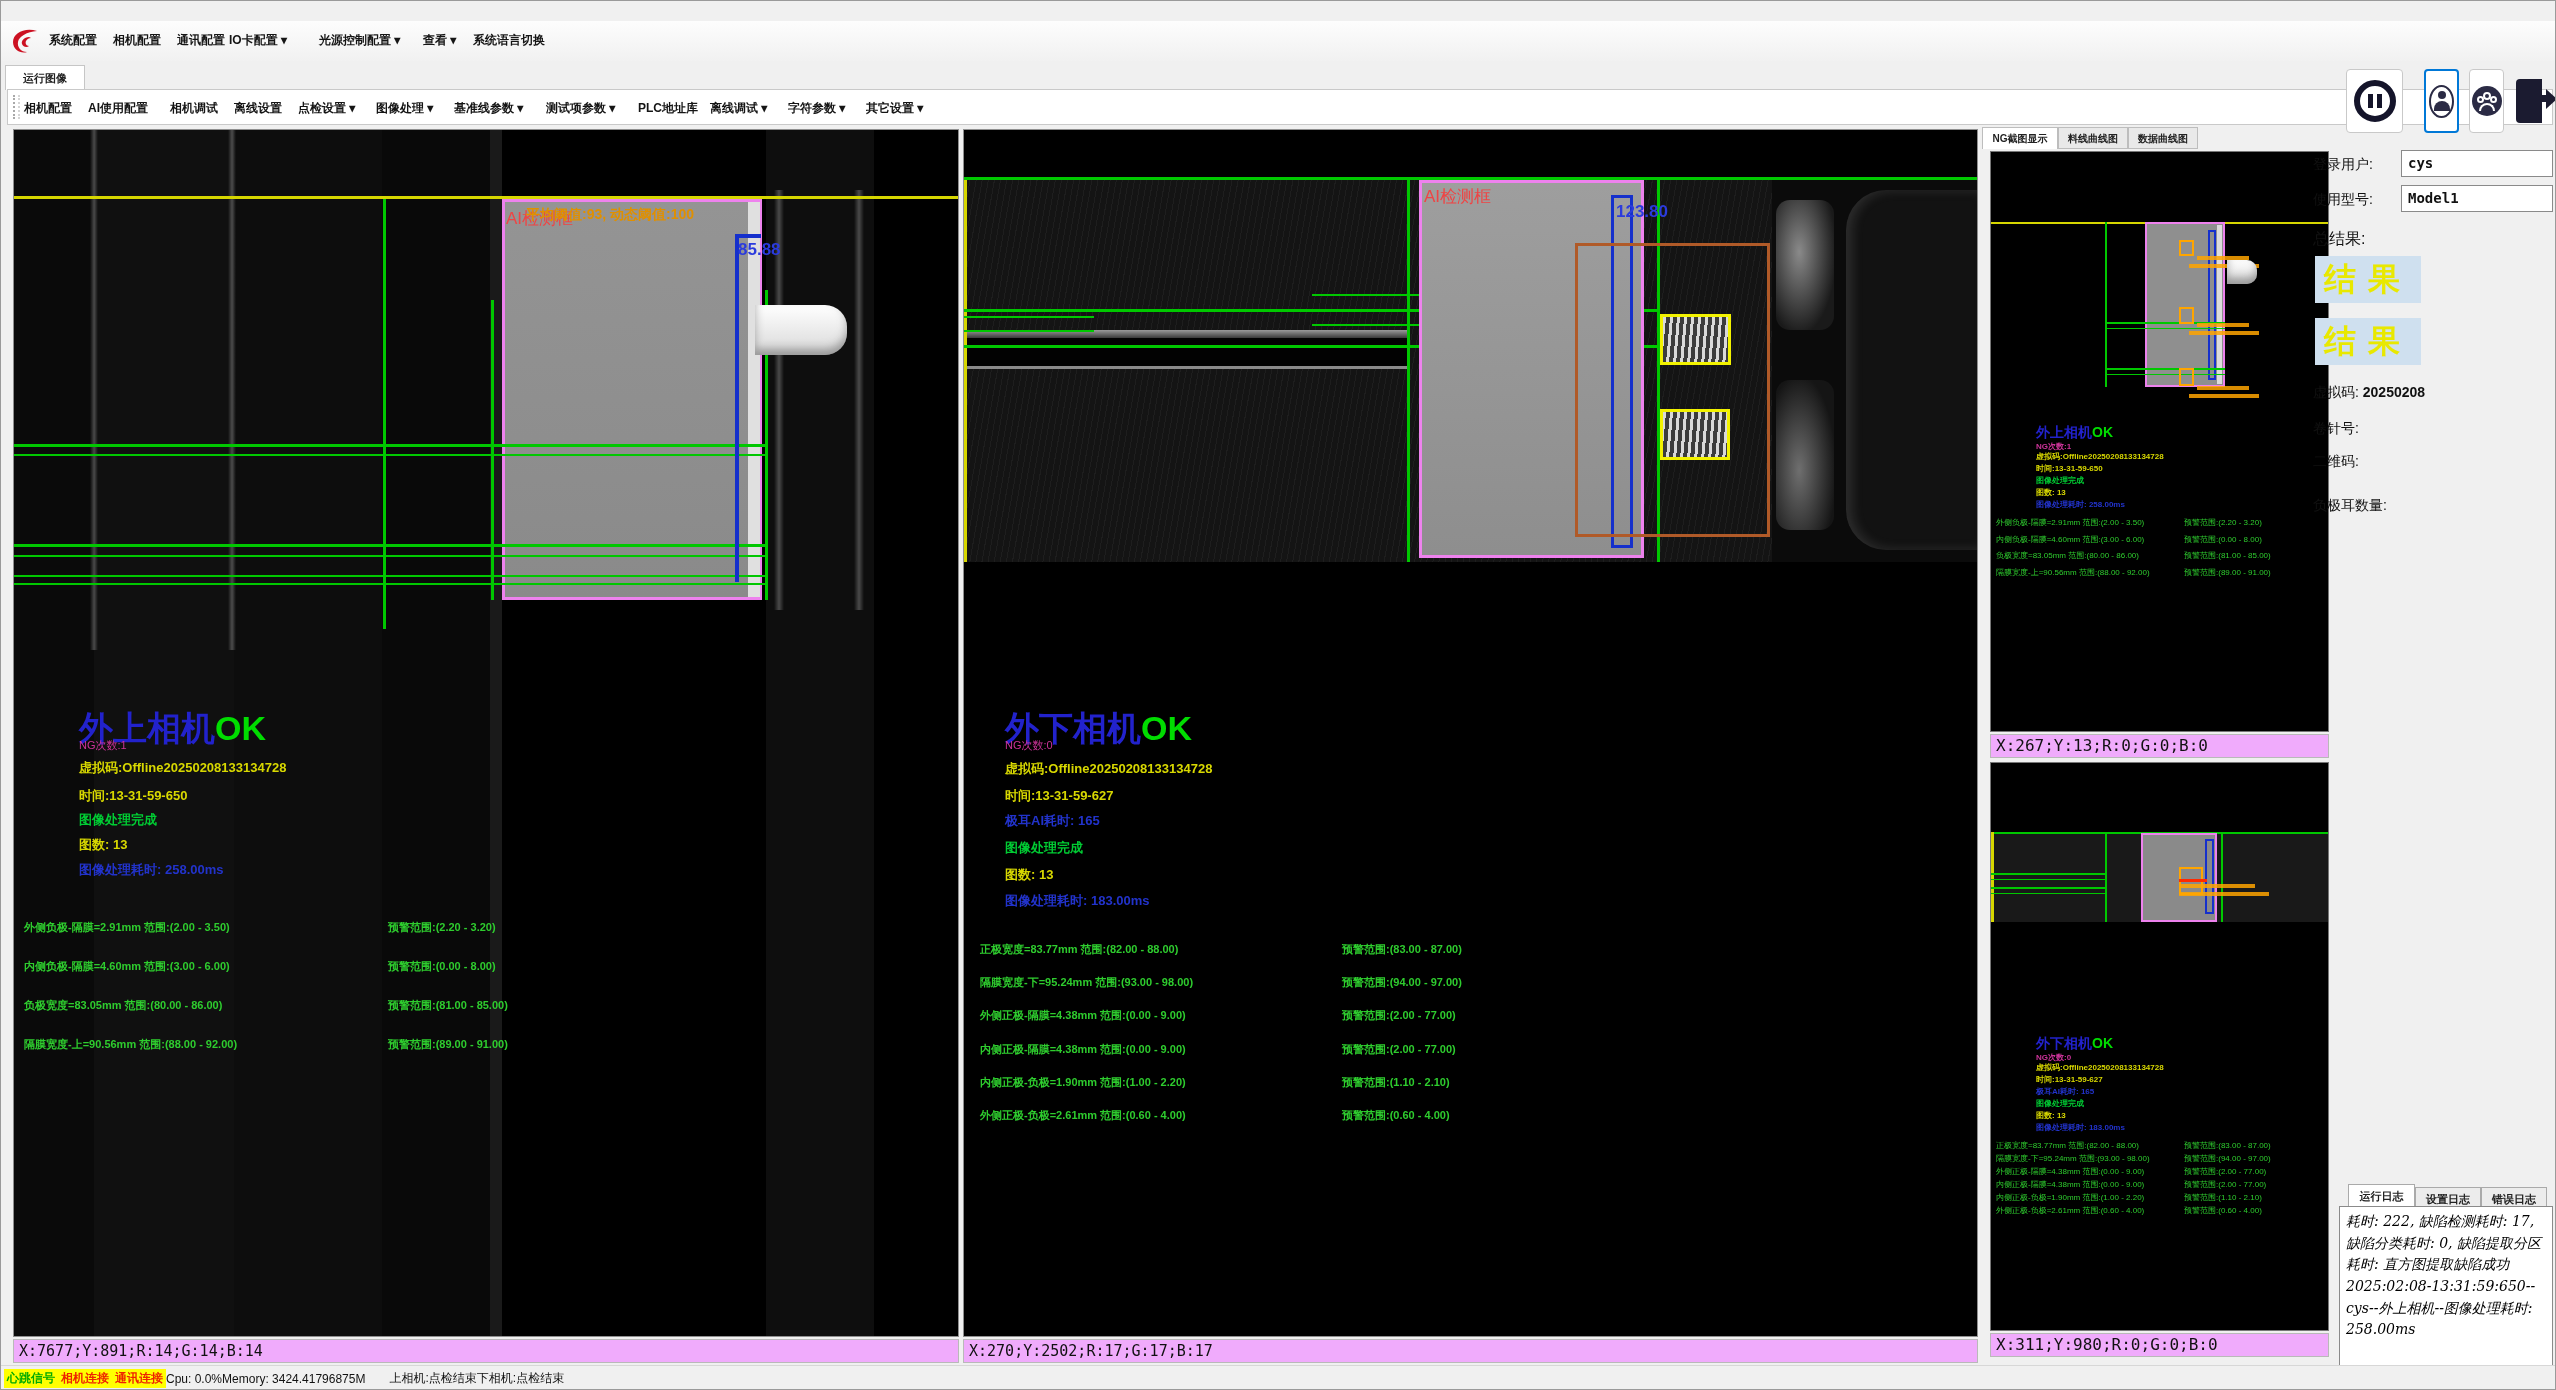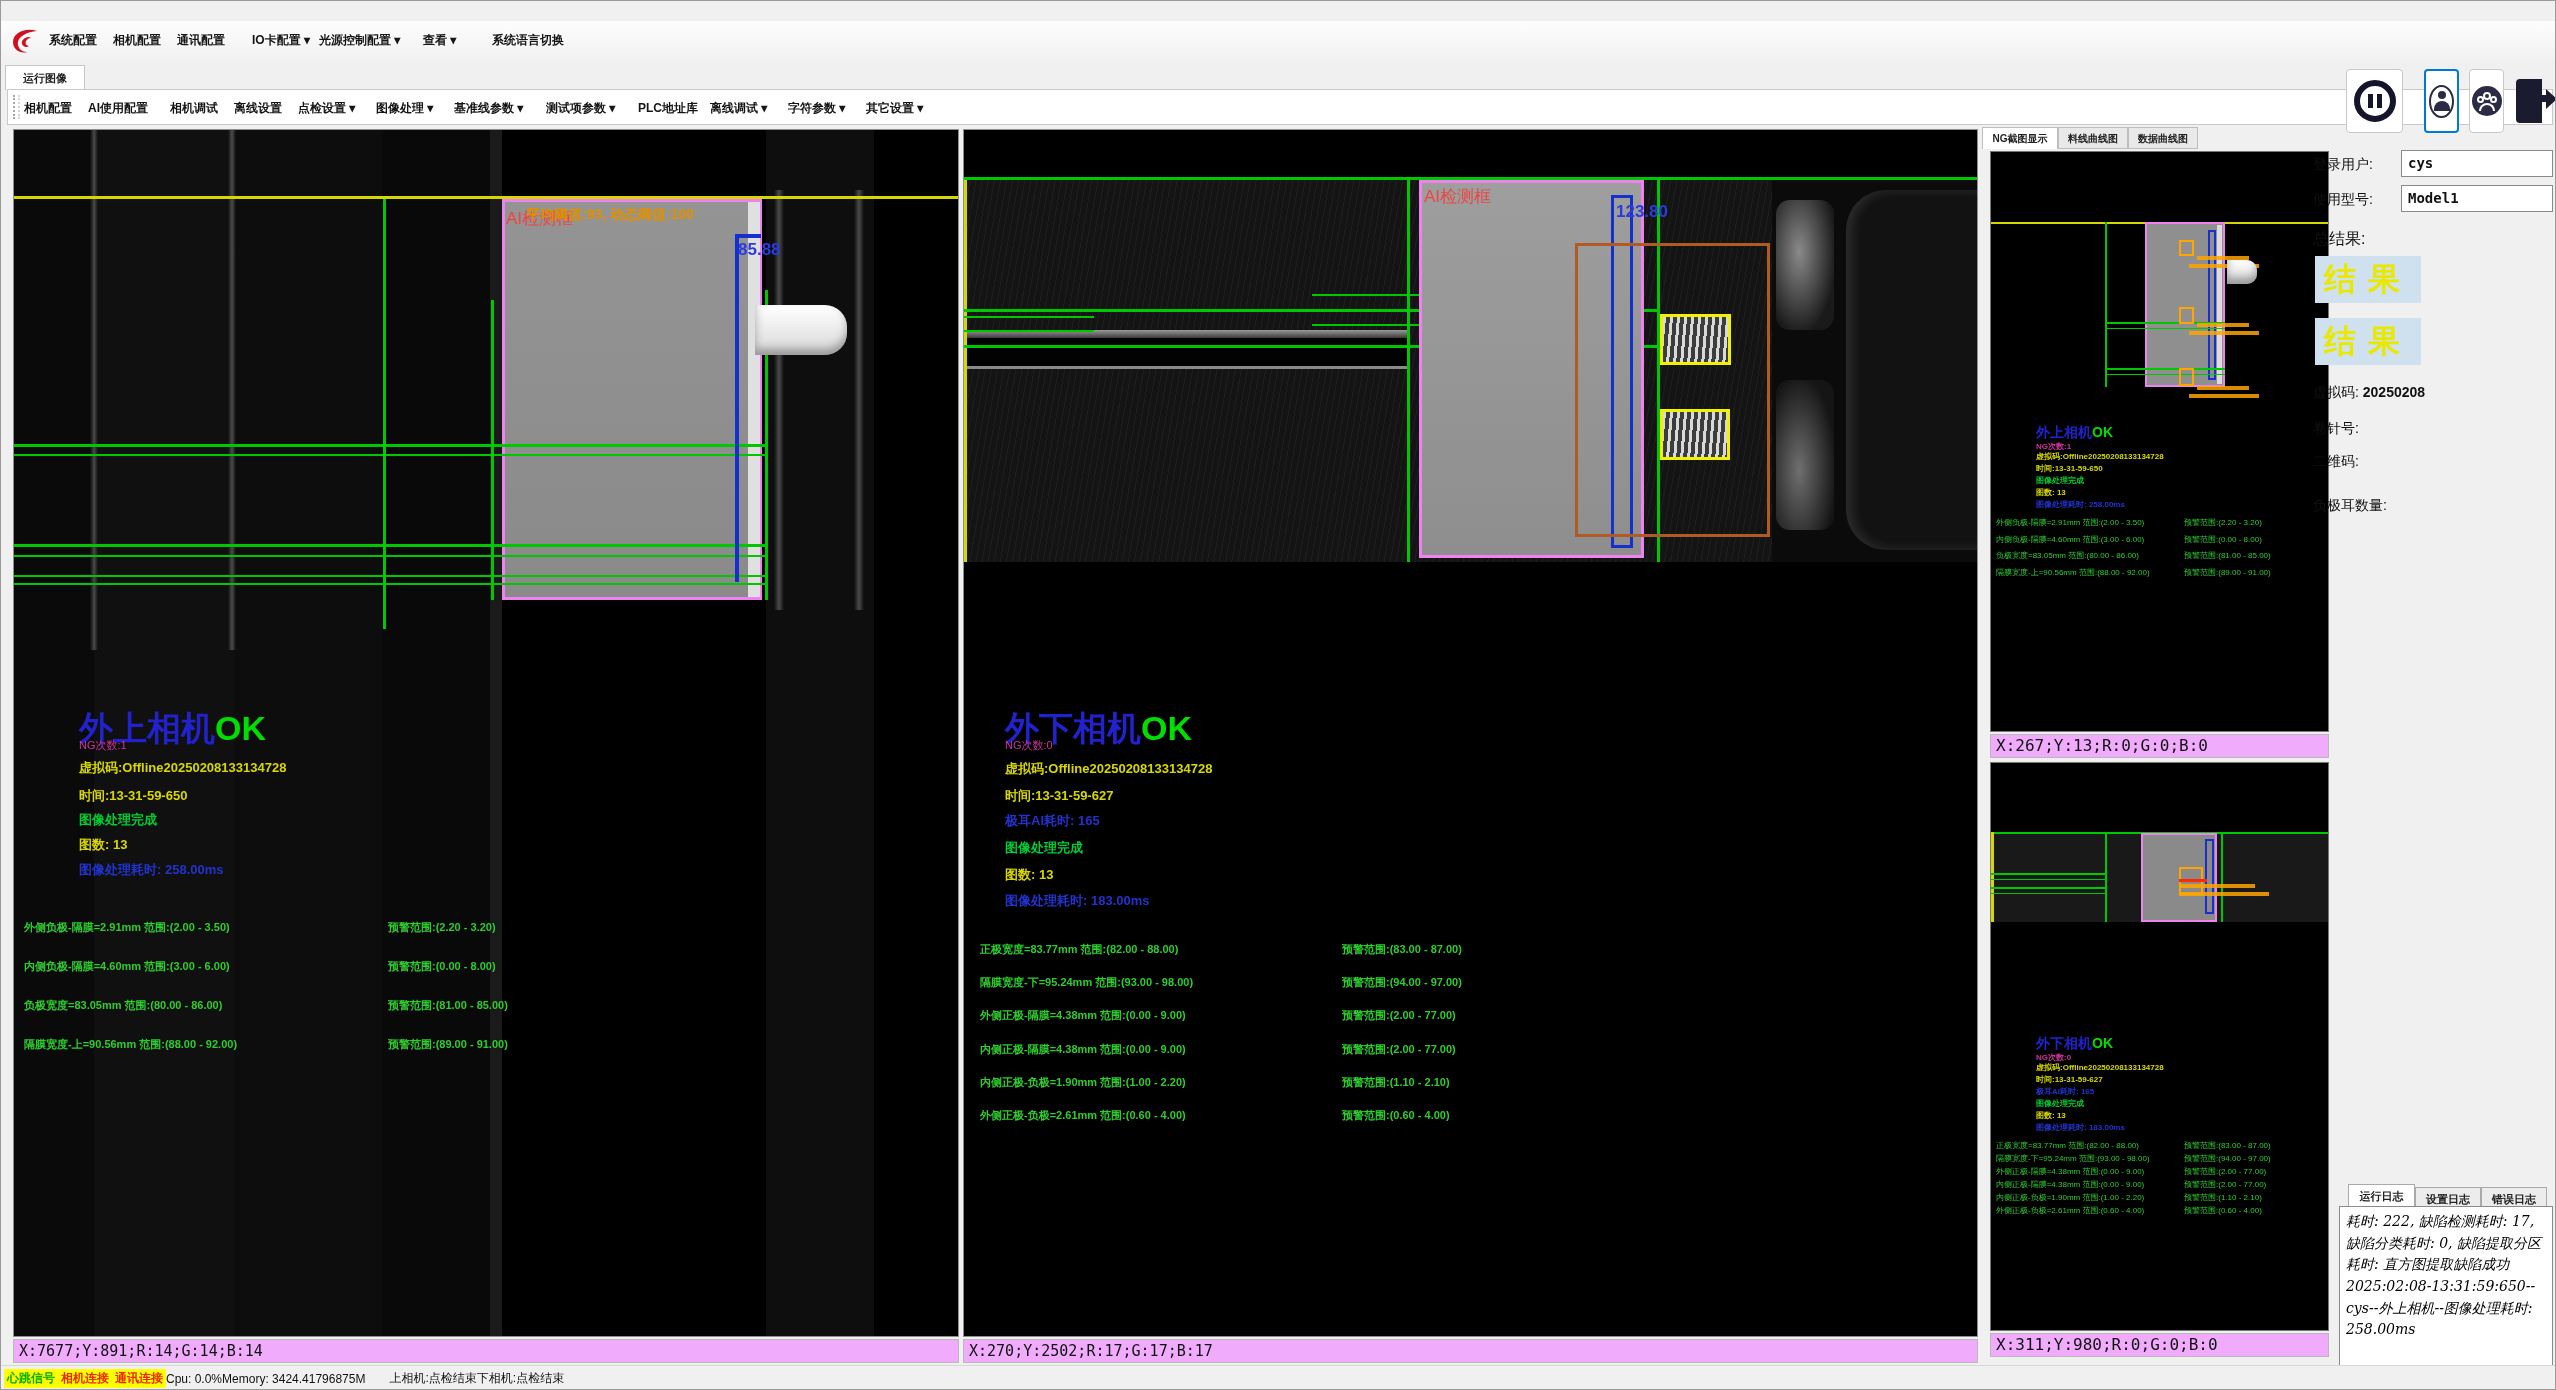--- a/index.html
+++ b/index.html
@@ -83,24 +83,24 @@
 
 
   <div class="abs menubar">
     <svg class="abs logo-swoosh" style="left:6px;top:4px;" viewBox="0 0 34 32">
       <path d="M30 6 C18 2 6 8 6 17 C6 25 14 29 20 27 C14 27 10 22 11 17 C12 11 20 7 30 6 Z" fill="#cc1122"></path>
       <path d="M22 12 C17 12 14 16 15 19 C16 22 20 23 22 21 C19 21 18 18 19 16 C20 14 22 13 24 13 Z" fill="#cc1122"></path>
     </svg>
     <div class="abs menu-item" style="left:48px;">系统配置</div>
     <div class="abs menu-item" style="left:112px;">相机配置</div>
     <div class="abs menu-item" style="left:176px;">通讯配置</div>
-    <div class="abs menu-item" style="left:251px;">IO卡配置 ▾</div>
+    <div class="abs menu-item" style="left:228px;">IO卡配置 ▾</div>
     <div class="abs menu-item" style="left:318px;">光源控制配置 ▾</div>
     <div class="abs menu-item" style="left:422px;">查看 ▾</div>
-    <div class="abs menu-item" style="left:472px;margin-left:19px;">系统语言切换</div>
+    <div class="abs menu-item" style="left:472px;">系统语言切换</div>
   </div>
 
   <div class="abs tabrow">
     <div class="abs run-tab">运行图像</div>
   </div>
 
   <div class="abs toolbar">
     <div class="abs grip"></div>
     <div class="abs tool-item" style="left:16px;">相机配置</div>
     <div class="abs tool-item" style="left:80px;">AI使用配置</div>

